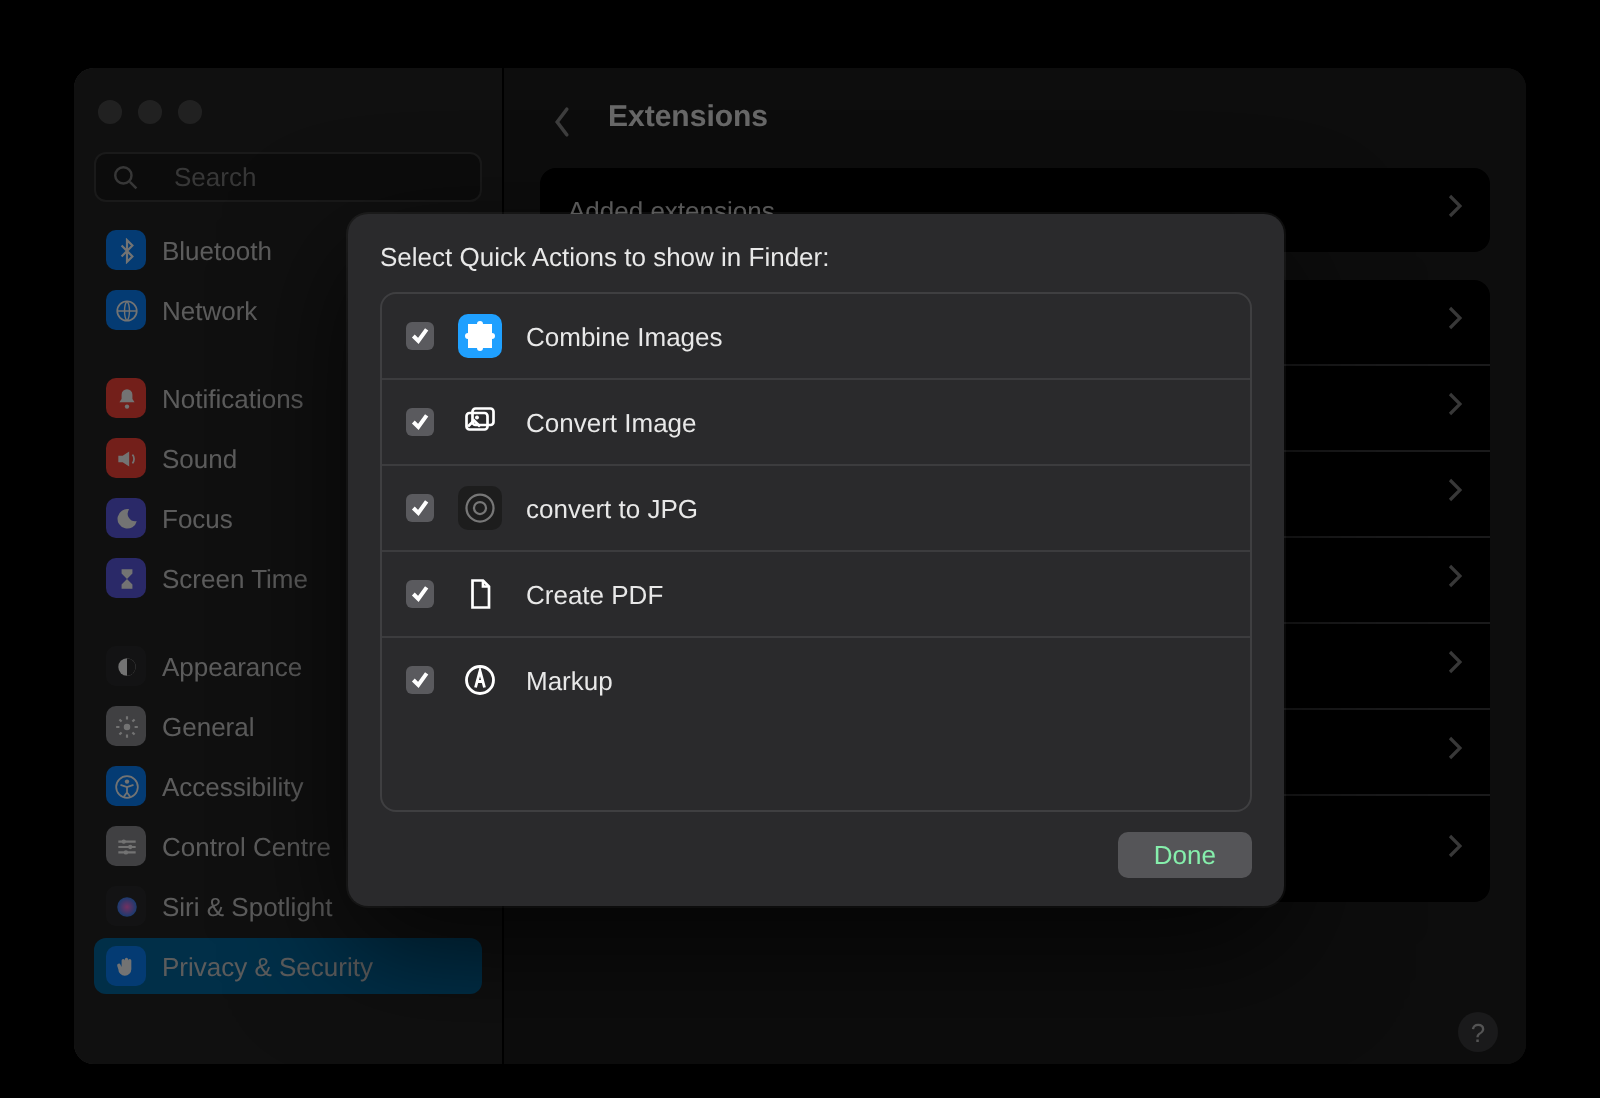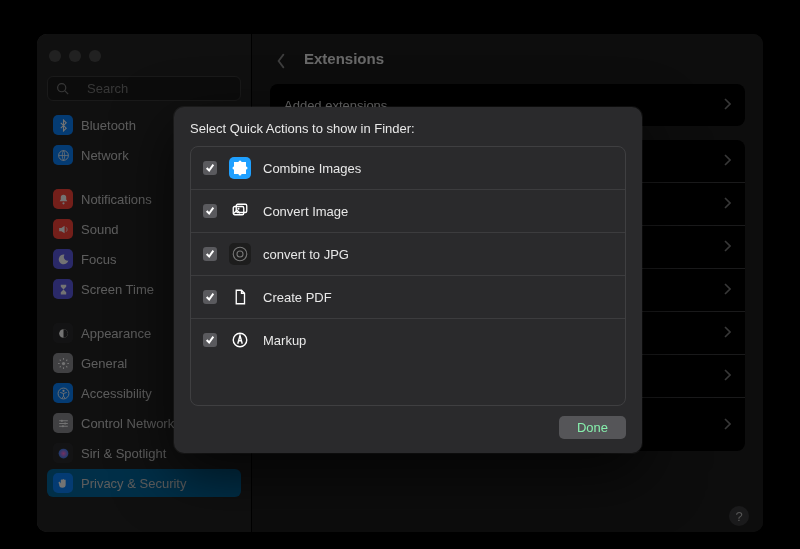--- a/index.html
+++ b/index.html
@@ -163,21 +163,21 @@
         </div>
         <div class="sb-item">
           <span class="sb-icon" style="background:#8e8e93">
             <svg viewBox="0 0 24 24">
               <path d="M4 7h16M4 12h16M4 17h16" stroke="#fff" stroke-width="2"></path>
               <circle cx="9" cy="7" r="2" fill="#fff"></circle>
               <circle cx="15" cy="12" r="2" fill="#fff"></circle>
               <circle cx="11" cy="17" r="2" fill="#fff"></circle>
             </svg>
           </span>
-          <span>Control Network</span>
+          <span>Control Centre</span>
         </div>
         <div class="sb-item">
           <span class="sb-icon" style="background:#2c2c2e">
             <svg viewBox="0 0 24 24">
               <circle cx="12" cy="12" r="9" fill="url(#g)"></circle>
               <defs>
                 <radialGradient id="g">
                   <stop offset="0" stop-color="#ff6bd6"></stop>
                   <stop offset="1" stop-color="#3b82f6"></stop>
                 </radialGradient>

